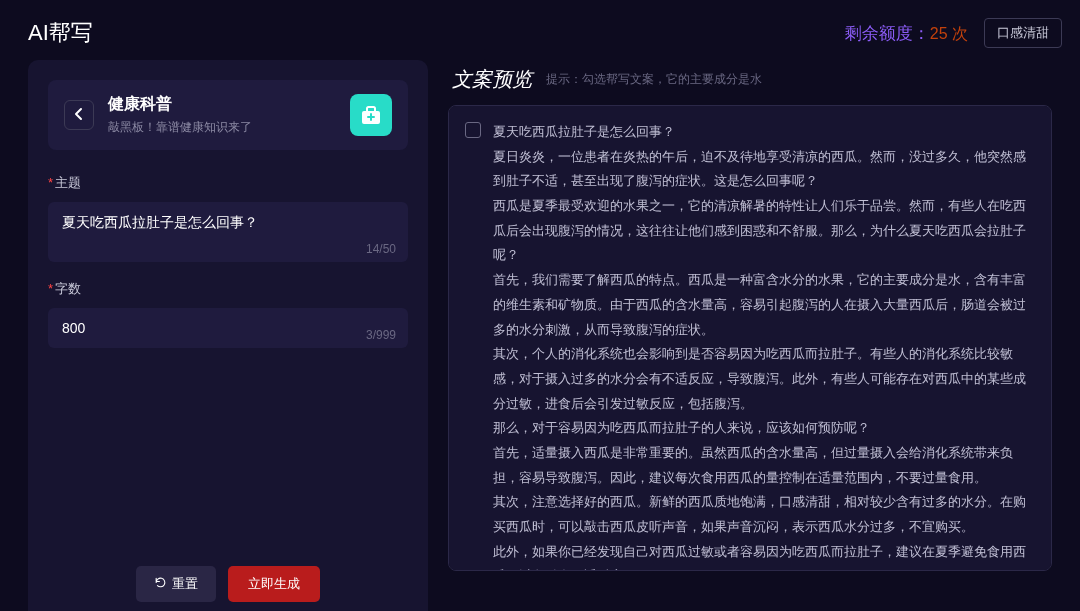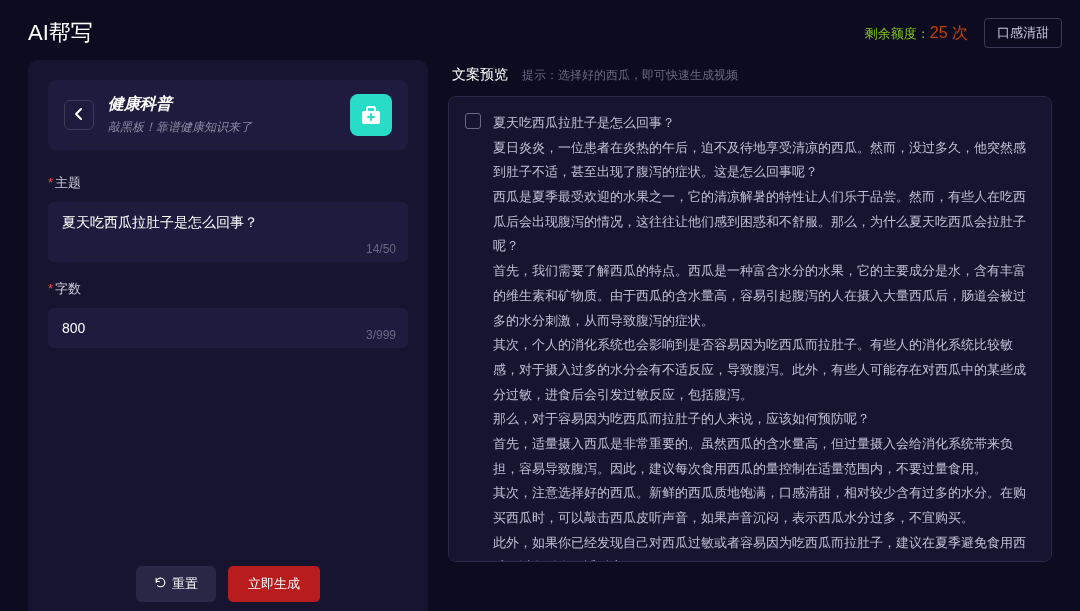--- a/index.html
+++ b/index.html
@@ -21,22 +21,22 @@
       font-size: 22px;
       font-weight: 500;
       color: #fff;
     }
     .header-right {
       display: flex;
       align-items: center;
       gap: 16px;
     }
     .quota-label {
-      font-size: 13px;
-      color: #84cc16;
+      font-size: 17px;
+      color: #8b5cf6;
     }
     .quota-value {
       color: #c2410c;
       margin-top: 15px;
     }
     .buy-btn {
       padding: 5px 12px;
       border: 1px solid #3c3a55;
       border-radius: 4px;
       background: transparent;
@@ -58,21 +58,20 @@
       flex-direction: column;
     }
     .category-card {
       background: #1f1b3e;
       border-radius: 8px;
       padding: 14px 16px;
       display: flex;
       align-items: center;
       gap: 14px;
       margin-bottom: 24px;
-      font-style: italic;
     }
     .back-btn {
       width: 30px;
       height: 30px;
       border: 1px solid #3c3a55;
       border-radius: 6px;
       background: transparent;
       display: flex;
       align-items: center;
       justify-content: center;
@@ -175,23 +174,24 @@
       display: flex;
       flex-direction: column;
     }
     .preview-header {
       display: flex;
       align-items: center;
       gap: 14px;
       padding: 6px 4px 12px;
     }
     .preview-title {
-      font-size: 14px;
+      font-size: 20px;
       color: #fff;
       font-weight: 500;
+      font-style: italic;
     }
     .preview-hint {
       font-size: 12px;
       color: #6a6883;
     }
     .preview-body {
       display: flex;
       gap: 12px;
       background: #171430;
       border: 1px solid #2b2848;
@@ -282,21 +282,21 @@
         </span>
         <span>重置</span>
       </button>
       <button class="generate-btn">立即生成</button>
     </div>
   </div>
 
   <div class="right-panel">
     <div class="preview-header">
       <span class="preview-title">文案预览</span>
-      <span class="preview-hint">提示：选择好的西瓜，即可快速生成视频</span>
+      <span class="preview-hint">提示：勾选帮写文案，它的主要成分是水</span>
     </div>
     <div class="preview-body">
       <div class="checkbox-wrap">
         <span class="checkbox"></span>
       </div>
       <div class="preview-text">夏天吃西瓜拉肚子是怎么回事？
 夏日炎炎，一位患者在炎热的午后，迫不及待地享受清凉的西瓜。然而，没过多久，他突然感到肚子不适，甚至出现了腹泻的症状。这是怎么回事呢？
 西瓜是夏季最受欢迎的水果之一，它的清凉解暑的特性让人们乐于品尝。然而，有些人在吃西瓜后会出现腹泻的情况，这往往让他们感到困惑和不舒服。那么，为什么夏天吃西瓜会拉肚子呢？
 首先，我们需要了解西瓜的特点。西瓜是一种富含水分的水果，它的主要成分是水，含有丰富的维生素和矿物质。由于西瓜的含水量高，容易引起腹泻的人在摄入大量西瓜后，肠道会被过多的水分刺激，从而导致腹泻的症状。
 其次，个人的消化系统也会影响到是否容易因为吃西瓜而拉肚子。有些人的消化系统比较敏感，对于摄入过多的水分会有不适反应，导致腹泻。此外，有些人可能存在对西瓜中的某些成分过敏，进食后会引发过敏反应，包括腹泻。

